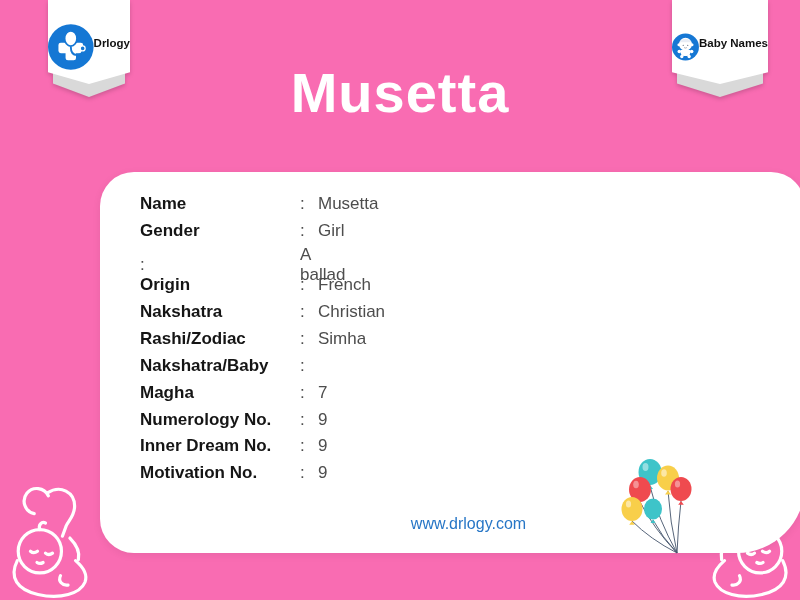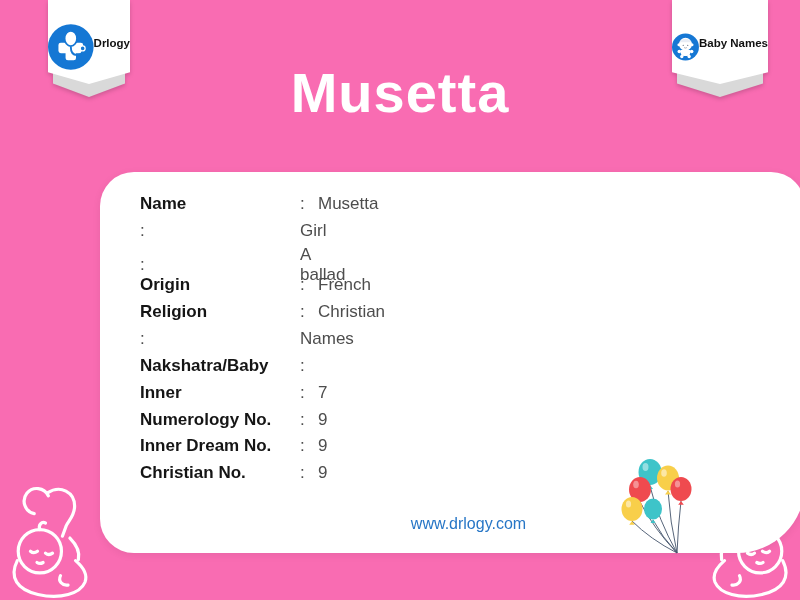--- a/index.html
+++ b/index.html
@@ -100,62 +100,64 @@
   </div>
 
   <div class="card">
     <div class="rows">
       <div class="row">
         <span class="lbl">Name</span>
         <span class="sep">:</span>
         <span class="val">Musetta</span>
       </div>
       <div class="row">
+        <span class="lbl">Gender</span>
         <span class="sep">:</span>
         <span class="val">Girl</span>
       </div>
       <div class="row">
         <span class="sep">:</span>
         <span class="val">A ballad</span>
       </div>
       <div class="row">
         <span class="lbl">Origin</span>
         <span class="sep">:</span>
         <span class="val">French</span>
       </div>
       <div class="row">
-        <span class="lbl">Religion</span>
+        <span class="lbl">Nakshatra</span>
         <span class="sep">:</span>
         <span class="val">Christian</span>
       </div>
       <div class="row">
-        <span class="sep">:</span>
-        <span class="val">Names</span>
+        <span class="lbl">Rashi/Zodiac</span>
+        <span class="sep">:</span>
+        <span class="val">Simha</span>
       </div>
       <div class="row">
         <span class="lbl">Nakshatra/Baby</span>
         <span class="sep">:</span>
       </div>
       <div class="row">
-        <span class="lbl">Inner</span>
+        <span class="lbl">Magha</span>
         <span class="sep">:</span>
         <span class="val">7</span>
       </div>
       <div class="row">
         <span class="lbl">Numerology No.</span>
         <span class="sep">:</span>
         <span class="val">9</span>
       </div>
       <div class="row">
         <span class="lbl">Inner Dream No.</span>
         <span class="sep">:</span>
         <span class="val">9</span>
       </div>
       <div class="row">
-        <span class="lbl">Christian No.</span>
+        <span class="lbl">Motivation No.</span>
         <span class="sep">:</span>
         <span class="val">9</span>
       </div>
     </div>
 
     <a class="site-link" style="color: rgb(39, 118, 198);">www.drlogy.com</a>
 
     <svg class="balloons" viewBox="0 0 82 110">
       <g fill="none" stroke-width="0.9" stroke="#44536b">
         <path d="M32 42 Q40 75 59 109"></path>

